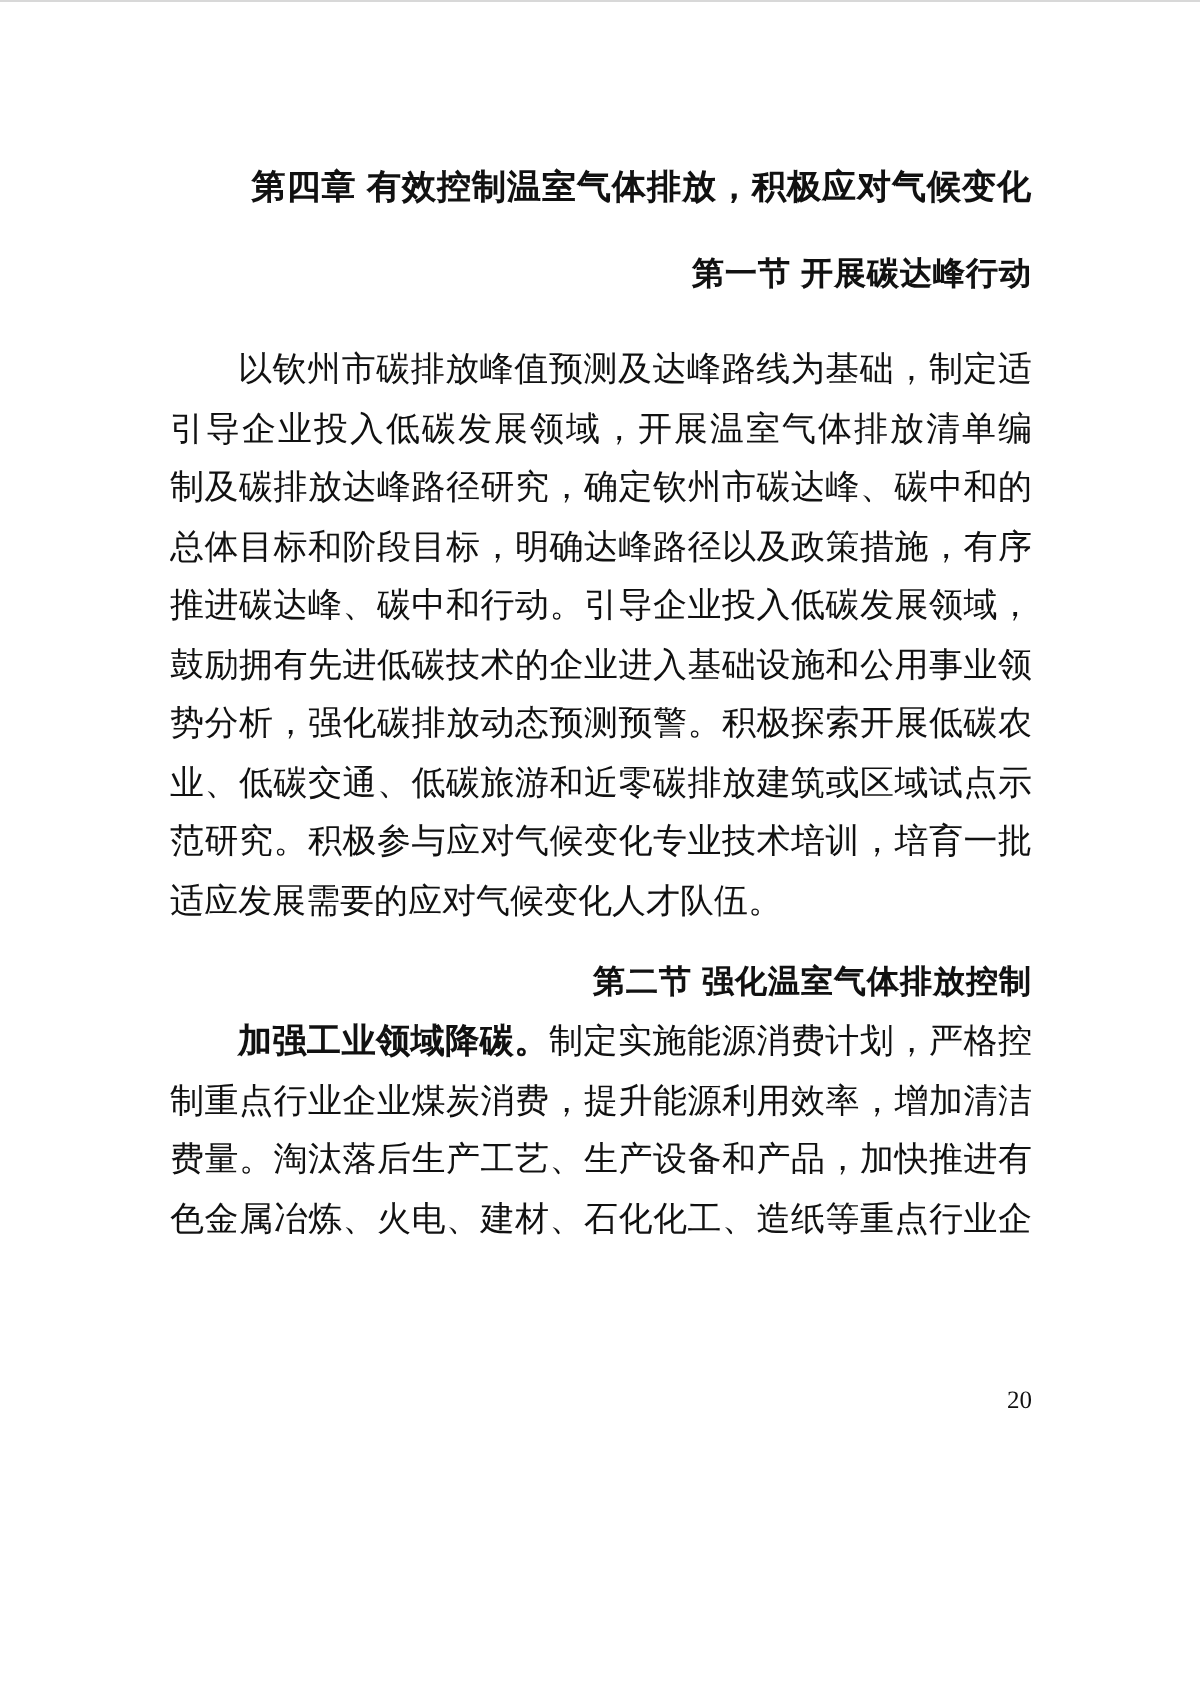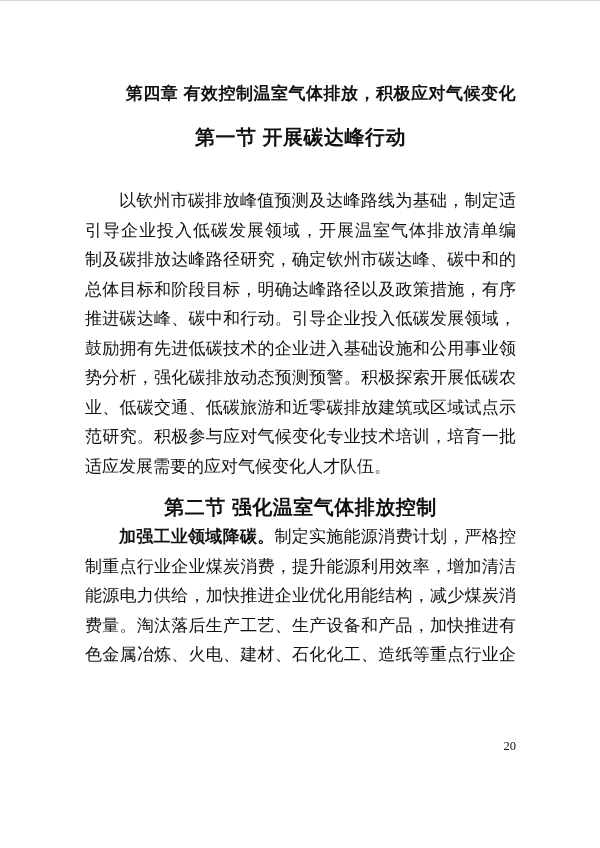--- a/index.html
+++ b/index.html
@@ -24,37 +24,37 @@
     margin-top: 82px;
     text-align: right;
     font-family: "Liberation Sans", sans-serif;
     font-weight: bold;
     font-size: 17px;
     line-height: 22px;
     letter-spacing: 0.5px;
     white-space: nowrap;
   }
   .section-title {
-    text-align: center;
+    text-align: right;
     font-family: "Liberation Sans", sans-serif;
     font-weight: bold;
-    font-size: 20px;
+    font-size: 16px;
     line-height: 21px;
     letter-spacing: 0.5px;
   }
   .section-title.first {
     margin-top: 22px;
   }
   .section-title.second {
     margin-top: 16px;
   }
   .para {
     font-size: 17px;
   }
-  .para-1 { margin-top: 38px; }
+  .para-1 { margin-top: 22px; }
   .para-2 { margin-top: 4px; }
   .line {
     line-height: 29.5px;
     text-align: justify;
     text-align-last: justify;
     text-justify: inter-character;
     height: 29.5px;
     overflow: hidden;
   }
   .line.para-end {
@@ -95,20 +95,19 @@
     <div class="line">业、低碳交通、低碳旅游和近零碳排放建筑或区域试点示</div>
     <div class="line">范研究。积极参与应对气候变化专业技术培训，培育一批</div>
     <div class="line para-end">适应发展需要的应对气候变化人才队伍。</div>
   </div>
 
   <div class="section-title second">第二节 强化温室气体排放控制</div>
 
   <div class="para para-2">
     <div class="line indent"><span class="bold-lead">加强工业领域降碳。</span><span>制定实施能源消费计划，严格控</span></div>
     <div class="line">制重点行业企业煤炭消费，提升能源利用效率，增加清洁</div>
-    <div class="line">能源电力供给，加快推进企业优化用能结构，减少煤炭消</div>
     <div class="line">费量。淘汰落后生产工艺、生产设备和产品，加快推进有</div>
     <div class="line">色金属冶炼、火电、建材、石化化工、造纸等重点行业企</div>
   </div>
 
   <div class="page-number">20</div>
 
 </div>
 
 </body></html>

